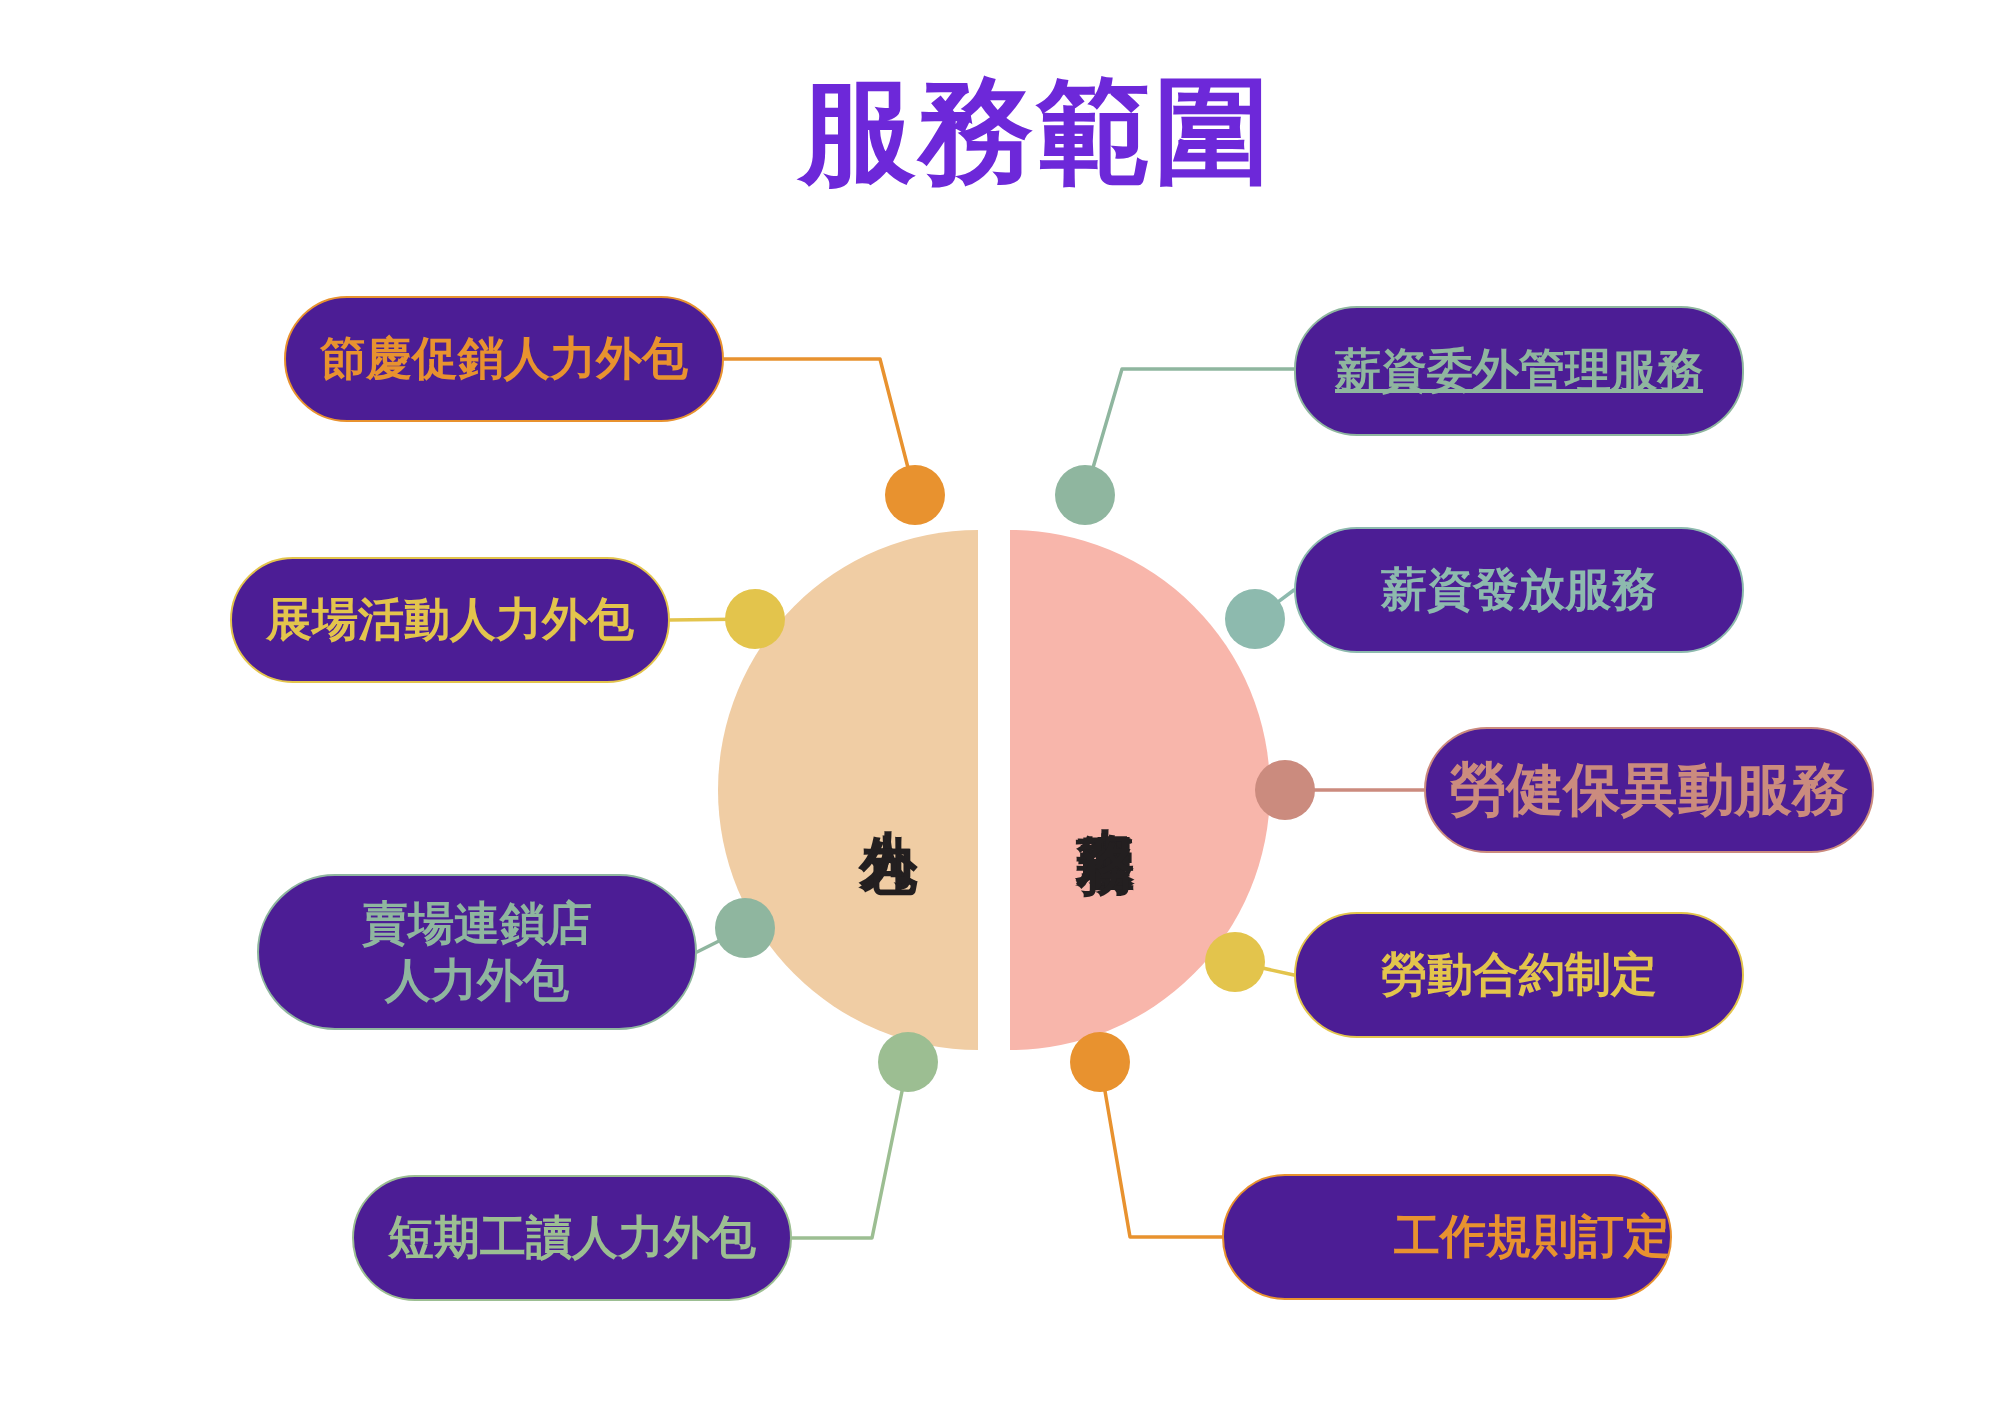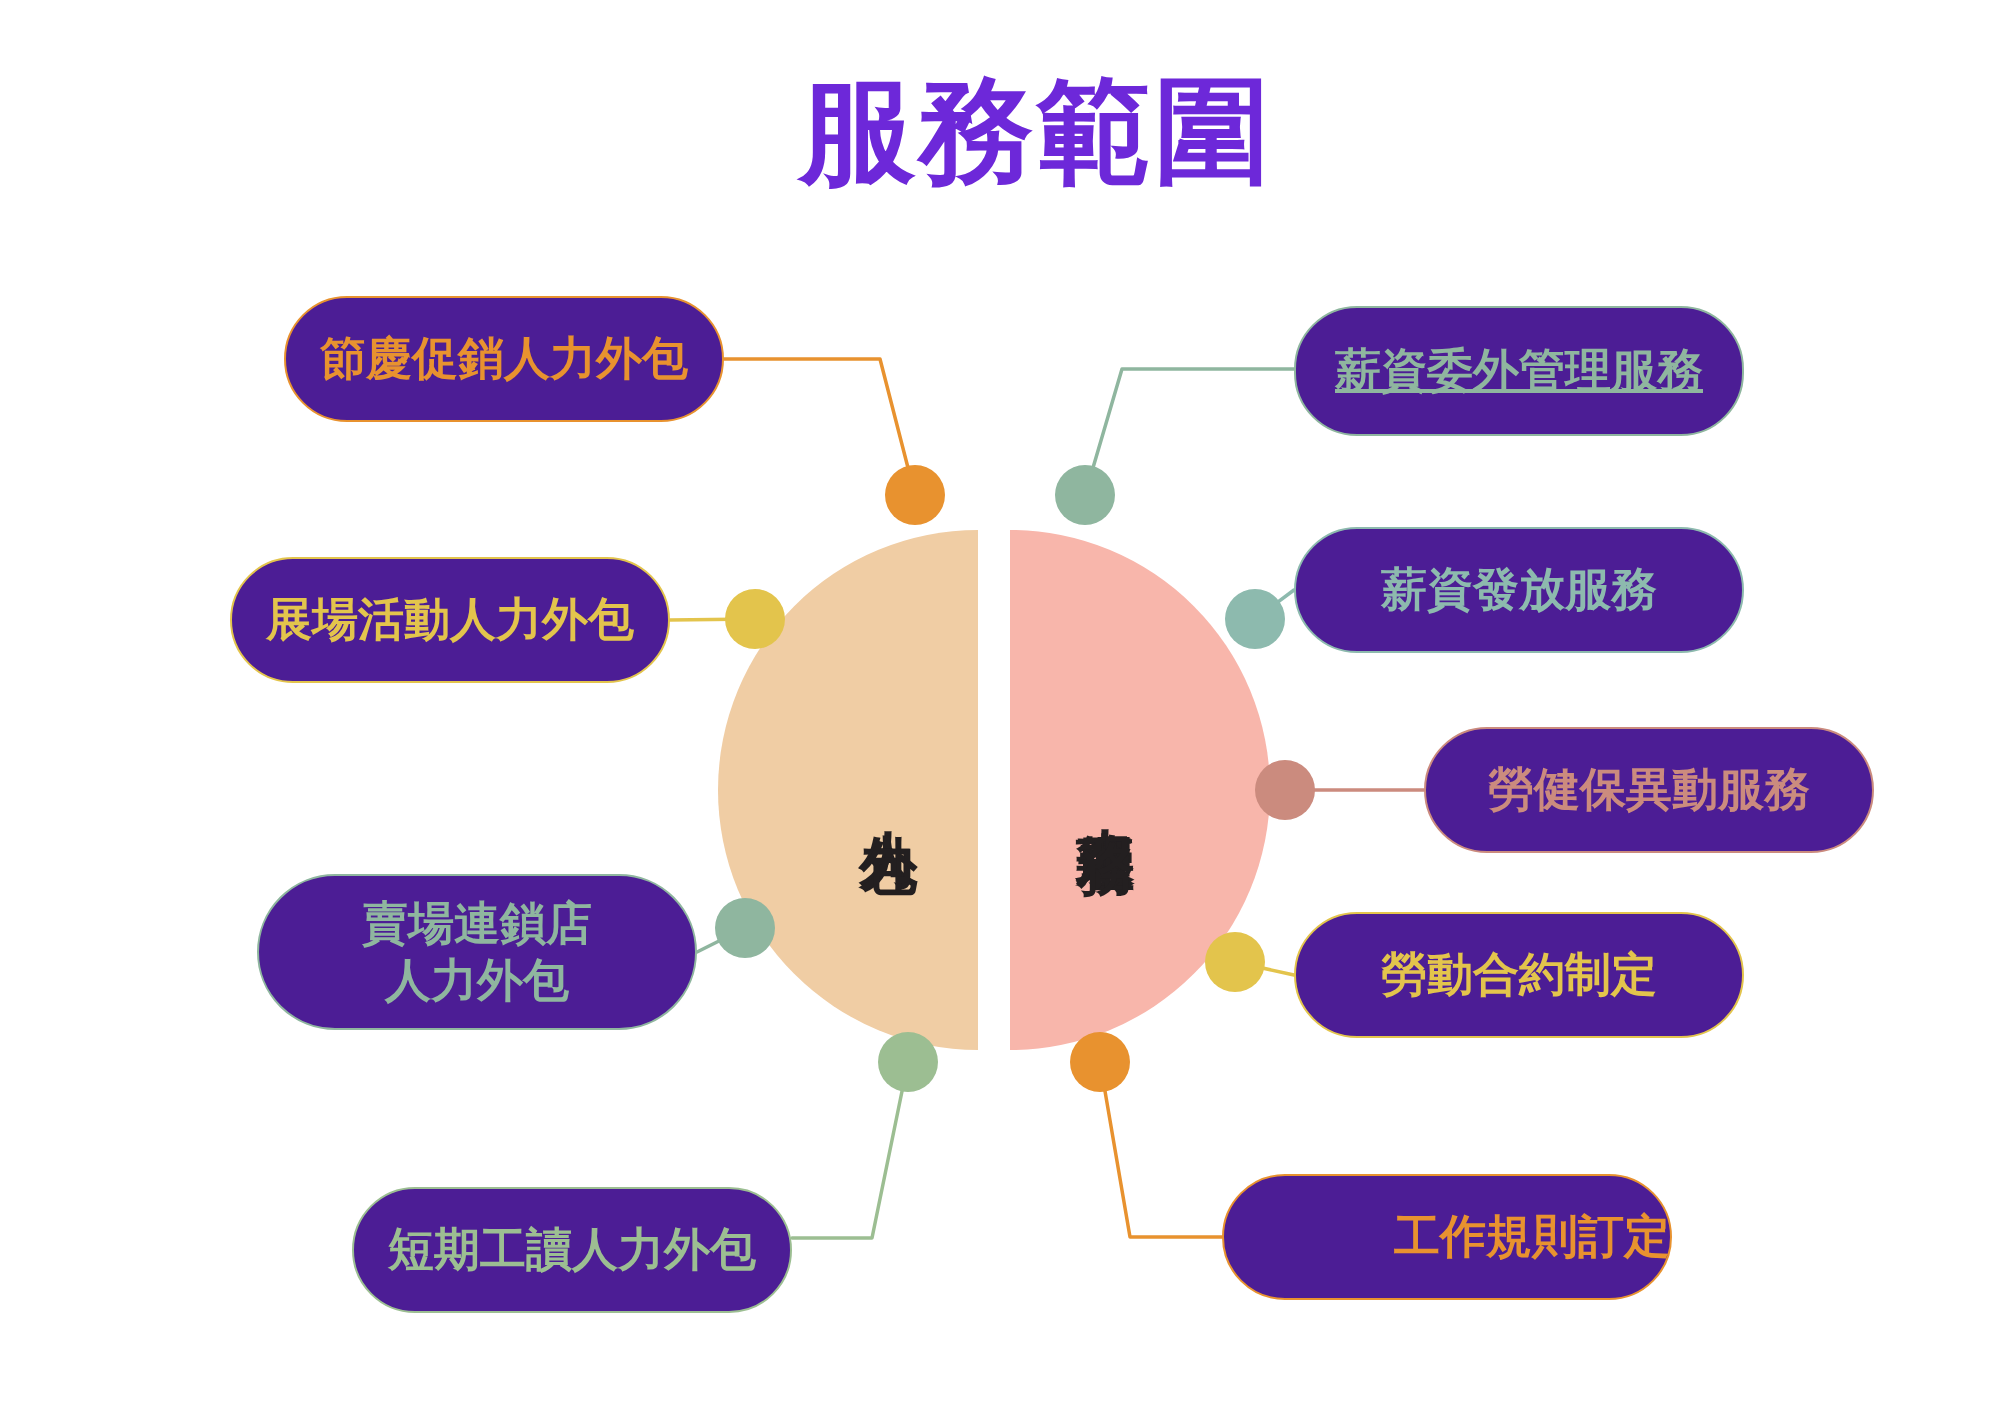--- a/index.html
+++ b/index.html
@@ -94,19 +94,19 @@
 <div class="page-title">服務範圍</div>
 
 <div id="core-left-label" class="core-label" style="left: 858px; top: 660px; width: 60px; height: 260px; font-size: 58px;">人力外包</div>
 <div id="core-right-label" class="core-label" style="left: 1075px; top: 594px; width: 60px; height: 392px; font-size: 58px;">人事管理服務</div>
 
 <div id="pills">
     <div class="pill" style="left: 284px; top: 296px; width: 440px; height: 126px; border-color: rgb(232, 146, 47); color: rgb(232, 146, 47); border-radius: 63px; font-size: 46px;"><span>節慶促銷人力外包</span></div>
     <div class="pill" style="left: 230px; top: 557px; width: 440px; height: 126px; border-color: rgb(227, 196, 76); color: rgb(227, 196, 76); border-radius: 63px; font-size: 46px;"><span>展場活動人力外包</span></div>
     <div class="pill" style="left: 257px; top: 874px; width: 440px; height: 156px; border-color: rgb(143, 182, 159); color: rgb(143, 182, 159); border-radius: 78px; font-size: 46px;"><span>賣場連鎖店
 人力外包</span></div>
-    <div class="pill" style="left: 352px; top: 1175px; width: 440px; height: 126px; border-color: rgb(156, 190, 146); color: rgb(156, 190, 146); border-radius: 63px; font-size: 46px; margin-top: 12px;"><span>短期工讀人力外包</span></div>
+    <div class="pill" style="left: 352px; top: 1175px; width: 440px; height: 126px; border-color: rgb(156, 190, 146); color: rgb(156, 190, 146); border-radius: 63px; font-size: 46px;"><span>短期工讀人力外包</span></div>
     <div class="pill" style="left: 1294px; top: 306px; width: 450px; height: 130px; border-color: rgb(143, 182, 159); color: rgb(143, 182, 159); border-radius: 63px; font-size: 46px; text-decoration: underline;"><span>薪資委外管理服務</span></div>
     <div class="pill" style="left: 1294px; top: 527px; width: 450px; height: 126px; border-color: rgb(141, 186, 174); color: rgb(141, 186, 174); border-radius: 63px; font-size: 46px;"><span>薪資發放服務</span></div>
-    <div class="pill" style="left: 1424px; top: 727px; width: 450px; height: 126px; border-color: rgb(203, 139, 126); color: rgb(203, 139, 126); border-radius: 63px; font-size: 46px;"><span>勞健保異動服務</span></div>
+    <div class="pill" style="left: 1424px; top: 727px; width: 450px; height: 126px; border-color: rgb(203, 139, 126); color: rgb(203, 139, 126); border-radius: 63px; font-size: 57px;"><span>勞健保異動服務</span></div>
     <div class="pill" style="left: 1294px; top: 912px; width: 450px; height: 126px; border-color: rgb(227, 196, 76); color: rgb(227, 196, 76); border-radius: 63px; font-size: 46px;"><span>勞動合約制定</span></div>
     <div class="pill" style="left: 1222px; top: 1174px; width: 450px; height: 126px; border-color: rgb(232, 146, 47); color: rgb(232, 146, 47); border-radius: 63px; font-size: 46px; justify-content: flex-end;"><span>工作規則訂定</span></div>
   </div>
 
 </body></html>

